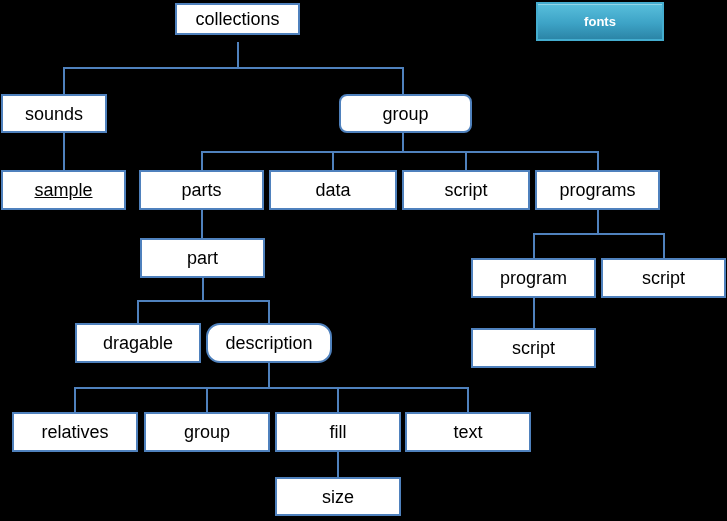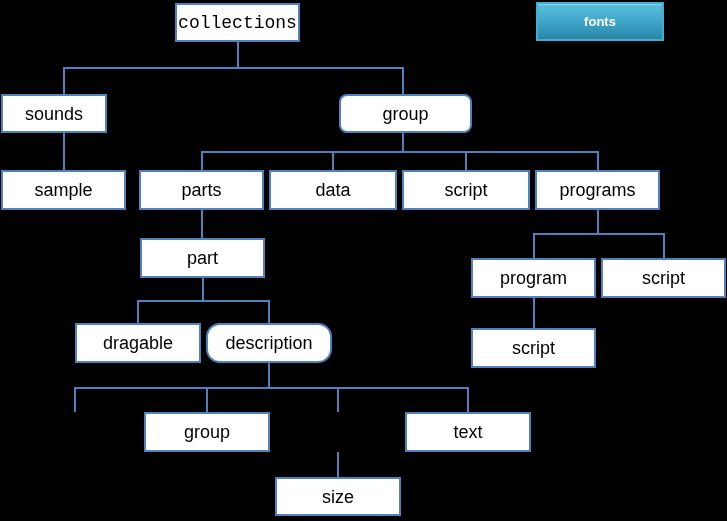--- a/index.html
+++ b/index.html
@@ -40,36 +40,38 @@
   }
   .line {
     position: absolute;
     background: #4f81bd;
   }
 </style>
 </head>
 <body>
 
 <div id="stage" style="background: rgb(0, 0, 0);">
-    <div class="node plain" style="left: 175px; top: 3px; width: 125px; height: 39px; font-family: Liberation Mono, monospace;">collections</div>
+    <div class="node plain" style="left: 175px; top: 3px; width: 125px; height: 32px;">collections</div>
     <div class="node accent" style="left: 536px; top: 2px; width: 128px; height: 39px;">fonts</div>
     <div class="node plain" style="left: 1px; top: 94px; width: 106px; height: 39px;">sounds</div>
     <div class="node plain" style="left: 339px; top: 94px; width: 133px; height: 39px; border-radius: 8px;">group</div>
-    <div class="node plain" style="left: 1px; top: 170px; width: 125px; height: 40px;">sample</div>
+    <div class="node plain" style="left: 1px; top: 170px; width: 125px; height: 40px; text-decoration: underline;">sample</div>
     <div class="node plain" style="left: 139px; top: 170px; width: 125px; height: 40px;">parts</div>
     <div class="node plain" style="left: 269px; top: 170px; width: 128px; height: 40px;">data</div>
     <div class="node plain" style="left: 402px; top: 170px; width: 128px; height: 40px;">script</div>
     <div class="node plain" style="left: 535px; top: 170px; width: 125px; height: 40px;">programs</div>
     <div class="node plain" style="left: 140px; top: 238px; width: 125px; height: 40px;">part</div>
     <div class="node plain" style="left: 471px; top: 258px; width: 125px; height: 40px;">program</div>
     <div class="node plain" style="left: 601px; top: 258px; width: 125px; height: 40px;">script</div>
     <div class="node plain" style="left: 75px; top: 323px; width: 126px; height: 40px;">dragable</div>
     <div class="node plain" style="left: 206px; top: 323px; width: 126px; height: 40px; border-radius: 14px;">description</div>
     <div class="node plain" style="left: 471px; top: 328px; width: 125px; height: 40px;">script</div>
+    <div class="node plain" style="left: 12px; top: 412px; width: 126px; height: 40px;">relatives</div>
     <div class="node plain" style="left: 144px; top: 412px; width: 126px; height: 40px;">group</div>
+    <div class="node plain" style="left: 275px; top: 412px; width: 126px; height: 40px;">fill</div>
     <div class="node plain" style="left: 405px; top: 412px; width: 126px; height: 40px;">text</div>
     <div class="node plain" style="left: 275px; top: 477px; width: 126px; height: 39px;">size</div>
     <div class="line" style="left: 237px; top: 42px; width: 2px; height: 26px; background: rgb(79, 129, 189);"></div>
     <div class="line" style="left: 63px; top: 67px; width: 341px; height: 2px; background: rgb(79, 129, 189);"></div>
     <div class="line" style="left: 63px; top: 68px; width: 2px; height: 26px; background: rgb(79, 129, 189);"></div>
     <div class="line" style="left: 402px; top: 68px; width: 2px; height: 26px; background: rgb(79, 129, 189);"></div>
     <div class="line" style="left: 63px; top: 133px; width: 2px; height: 37px; background: rgb(79, 129, 189);"></div>
     <div class="line" style="left: 402px; top: 133px; width: 2px; height: 19px; background: rgb(79, 129, 189);"></div>
     <div class="line" style="left: 201px; top: 151px; width: 398px; height: 2px; background: rgb(79, 129, 189);"></div>
     <div class="line" style="left: 201px; top: 152px; width: 2px; height: 18px; background: rgb(79, 129, 189);"></div>

